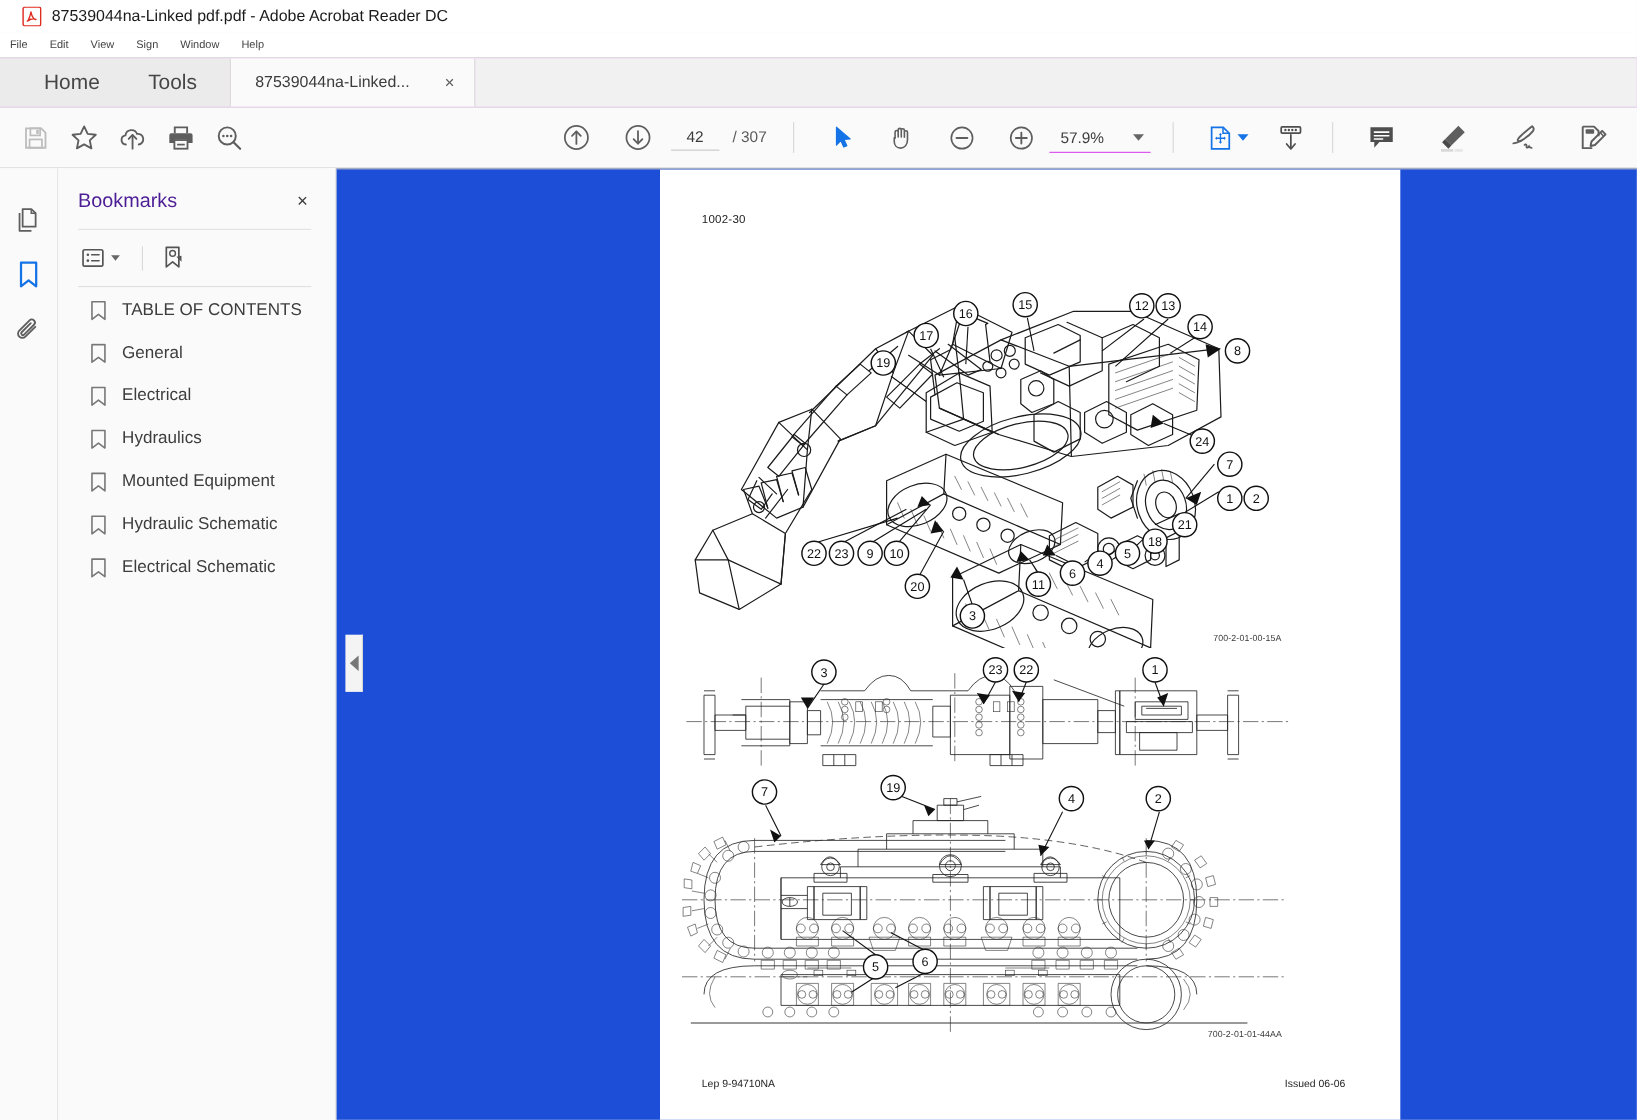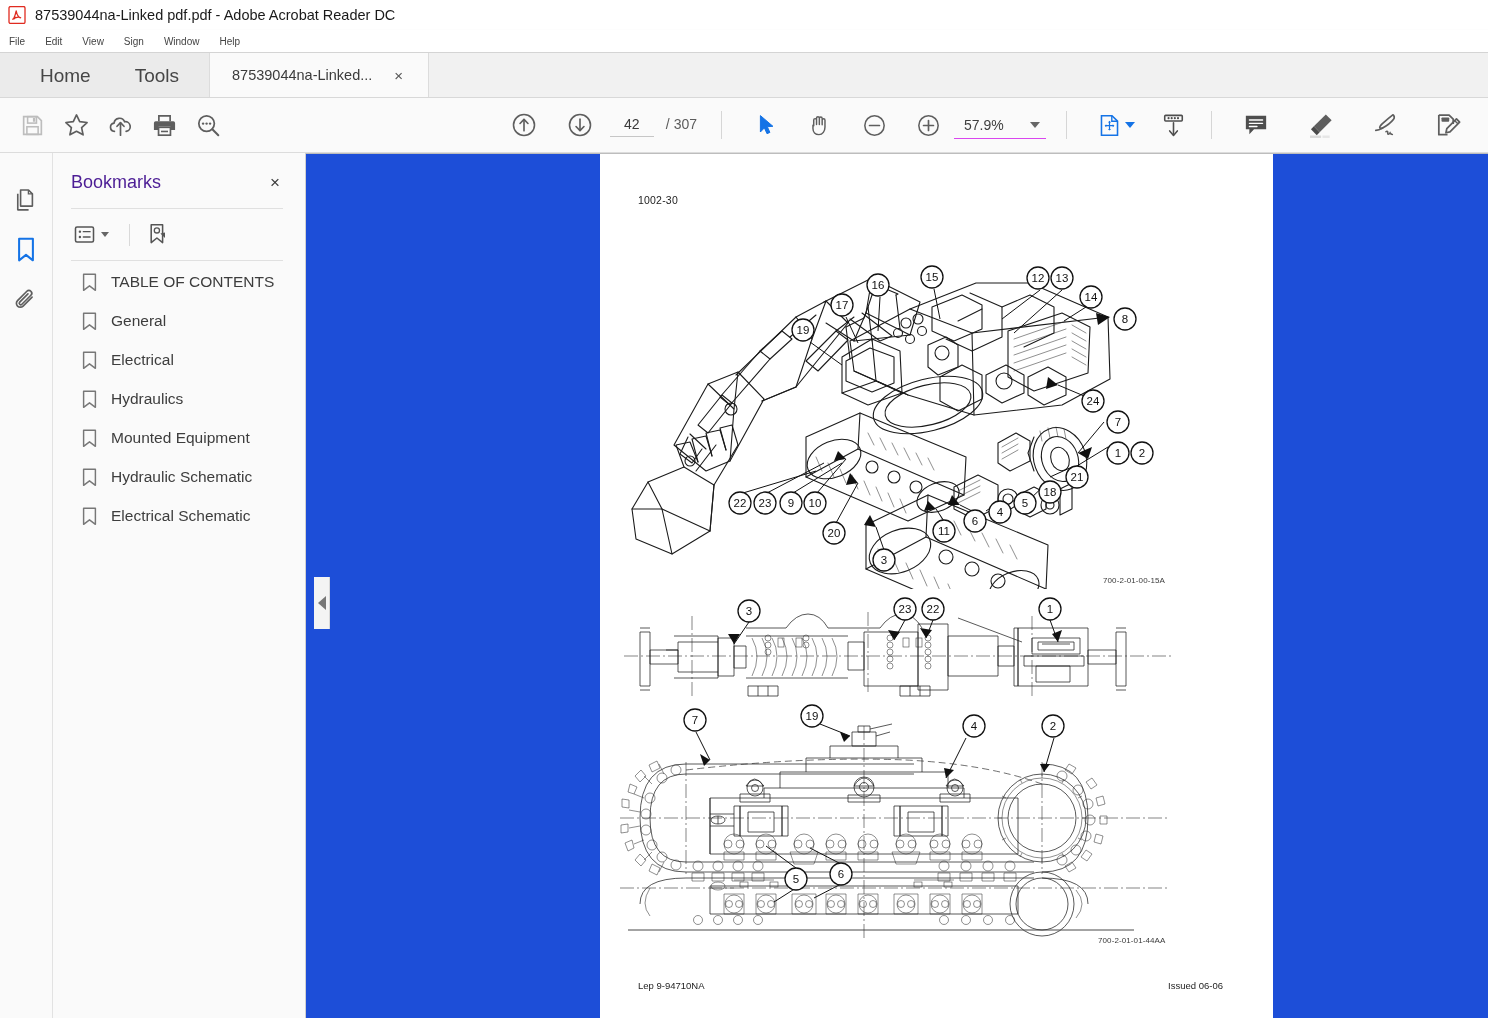--- a/index.html
+++ b/index.html
@@ -11,21 +11,21 @@
     background: #fff;
     font-family: "Liberation Sans", sans-serif;
     -webkit-font-smoothing: antialiased;
   }
 
   
   #titlebar {
     height: 30px; width: 100%;
     background: #ffffff;
     display: flex; align-items: center;
-    padding-left: 8px;
+    padding-left: 20px;
     border-bottom: 1px solid #fdfdfd;
   }
   #app-icon {
     width: 18px; height: 18px;
     position: relative; flex: 0 0 auto;
     margin-right: 9px;
   }
   #titlebar .title-text {
     font-size: 14.5px; color: #1a1a1a;
     white-space: nowrap;
@@ -67,21 +67,21 @@
     background: #fafafa;
     border-left: 1px solid #dcdcdc;
     border-right: 1px solid #dcdcdc;
     display: flex; align-items: center;
     padding: 0 14px 0 22px;
     min-width: 220px;
     position: relative;
   }
   #doc-tab .tab-label {
     font-size: 14.5px; color: #3b3b3b;
-    white-space: nowrap; margin-right: 18px;
+    white-space: nowrap; margin-right: 28px;
   }
   #doc-tab .tab-close {
     font-size: 15px; color: #555; line-height: 1;
     cursor: pointer; padding: 2px 4px;
   }
   #tabstrip .tab-filler { flex: 1 1 auto; background: #f1f1f1; }
 
   
   #toolbar {
     height: 55px; width: 100%;

